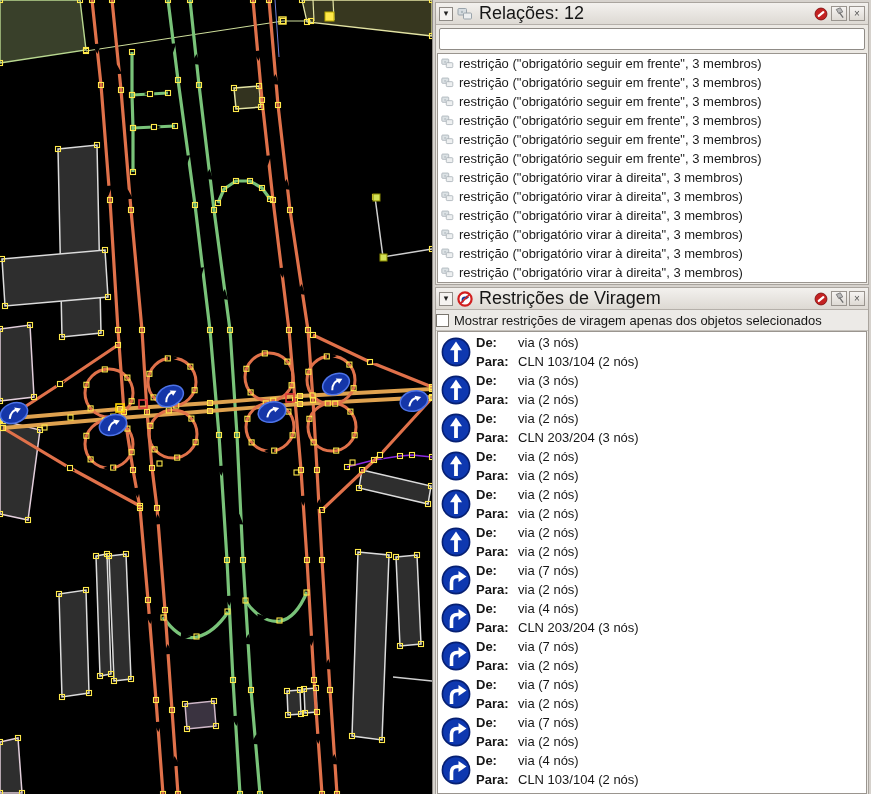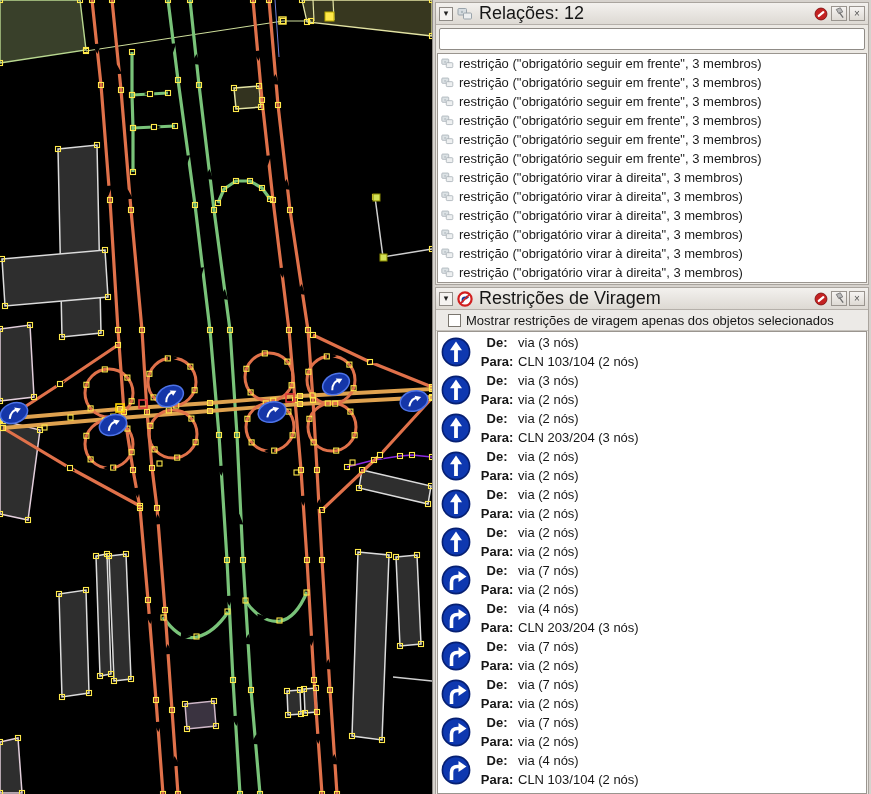--- a/index.html
+++ b/index.html
@@ -32,30 +32,30 @@
   .filter-input{margin:3px;height:20px;border:1px solid #8f8b86;border-radius:2px;
       font-size:13px;padding:0 4px;background:#fff;outline:none;
       font-family:"Liberation Sans","DejaVu Sans",sans-serif;}
   .rel-list{background:#fff;border:1px solid #9a958f;margin:0 1px 1px 1px;
       height:228px;overflow:hidden;}
   .rel-item{height:19px;display:flex;align-items:center;padding-left:3px;}
   .rel-ico{width:13px;height:13px;margin-right:5px;flex:0 0 13px;opacity:.85;}
   .rel-txt{font-size:13px;color:#1a1a1a;white-space:nowrap;}
   
   #turn-panel{flex:1 1 auto;margin-bottom:0;border-bottom:none;}
-  .chk-row{height:20px;display:flex;align-items:center;padding:0 12px;gap:5px;
+  .chk-row{height:20px;display:flex;align-items:center;padding:0 0;gap:5px;
       font-size:13px;color:#161616;background:#eceae7;border-bottom:1px solid #c5c1bb;}
   .chk{width:13px;height:13px;border:1px solid #7a766f;background:#fff;box-sizing:border-box;}
   .turn-list{background:#fff;border:1px solid #9a958f;margin:0 1px 0 1px;
       flex:1 1 auto;overflow:hidden;padding-top:1px;}
   .turn-item{height:38px;display:flex;align-items:center;padding-left:3px;}
   .turn-ico{width:30px;height:30px;flex:0 0 30px;margin-right:5px;}
   .turn-lines{display:flex;flex-direction:column;justify-content:center;}
   .tl{height:19px;line-height:19px;font-size:13px;color:#161616;white-space:nowrap;}
-  .tl .lbl{display:inline-block;width:42px;font-weight:bold;text-align:center;}
+  .tl .lbl{display:inline-block;width:42px;font-weight:bold;}
   .tl .val{}
 </style>
 </head>
 <body>
 
 <svg width="0" height="0" style="position:absolute" aria-hidden="true">
   <defs>
     <symbol id="sym-straight" viewBox="0 0 30 30">
       <circle cx="15" cy="15" r="13.6" fill="#0e38b0" stroke="#061f72" stroke-width="1.6"></circle>
       <polygon points="15,4.5 21,13.2 16.9,13.2 16.9,25 13.1,25 13.1,13.2 9,13.2" fill="#fff"></polygon>

